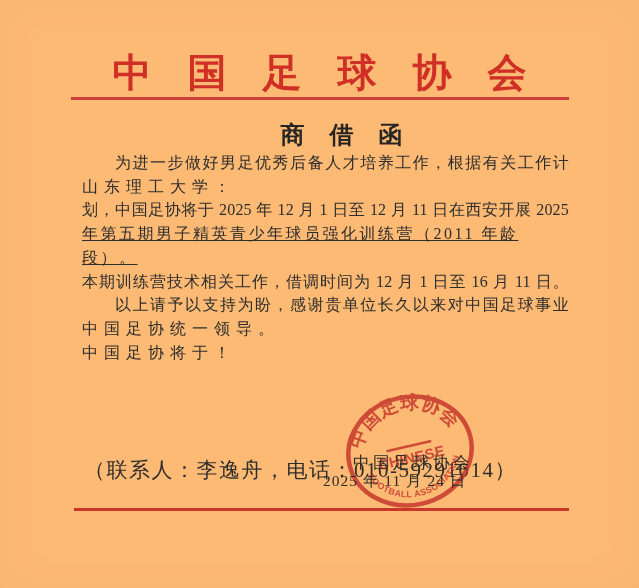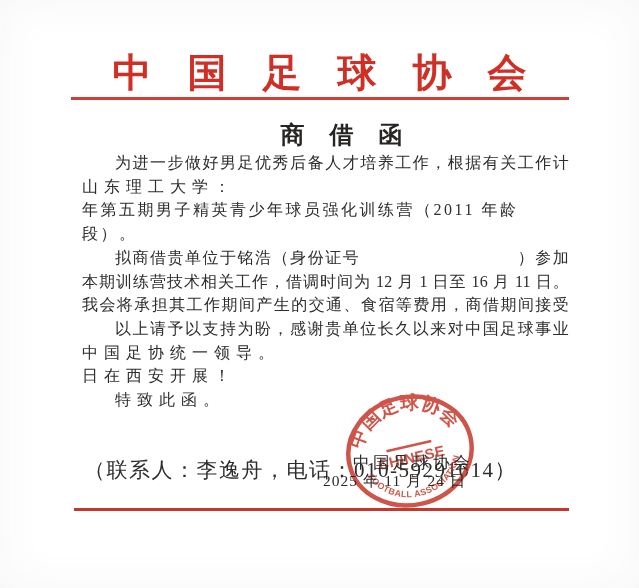--- a/index.html
+++ b/index.html
@@ -1,20 +1,20 @@
 <!DOCTYPE html>
 <html><head>
 <meta charset="utf-8">
 <style>
   html,body{margin:0;padding:0;background:#e9e9e9;}
   .page{
     position:relative;
     width:639px;height:588px;
     margin:0 auto;
-    background:#ffffff;
+    background:#fdba74;
     box-shadow:inset 0 0 45px rgba(90,85,80,0.05);
     overflow:hidden;
     font-family:"Liberation Serif","DejaVu Serif",serif;
     color:#2e2d2c;
   }
   .org-name{
     position:absolute;top:46px;left:0;right:0;
     text-align:center;
     font-size:39px;font-weight:bold;
     color:#cf2f25;
@@ -34,21 +34,21 @@
     margin-left:44px;
   }
   .body-text{
     position:absolute;top:151px;left:82px;width:487px;
     font-size:16px;line-height:23.7px;
   }
   .line{white-space:normal;}
   .indent{text-indent:33px;}
   .just{text-align:justify;text-align-last:justify;letter-spacing:0.2px;}
   .sp{letter-spacing:6px;}
-  .sp2{letter-spacing:2.5px;}
+  .sp2{letter-spacing:2.5px;text-decoration:underline;}
   .signature{
     position:absolute;top:452px;left:353px;
     font-size:16.5px;letter-spacing:3.5px;color:#2b2a28;
     white-space:nowrap;z-index:3;
   }
   .date{
     position:absolute;top:471px;left:323px;
     font-size:15.5px;letter-spacing:1px;color:#2b2a28;
     white-space:nowrap;z-index:3;
   }
@@ -78,28 +78,26 @@
 
   <div class="org-name">中国足球协会</div>
 
   <div class="red-rule-top"></div>
 
   <div class="doc-title">商借函</div>
 
   <div class="body-text">
     <div class="line indent just">为进一步做好男足优秀后备人才培养工作，根据有关工作计</div>
     <div class="line sp">山东理工大学：</div>
+    <div class="line just">划，中国足协将于 2025 年 12 月 1 日至 12 月 11 日在西安开展 2025</div>
     <div class="line sp2">年第五期男子精英青少年球员强化训练营（2011 年龄段）。</div>
-    <div class="line indent just">拟商借贵单位于铭浩（身份证号　　　　　　　　　）参加</div>
     <div class="line just">本期训练营技术相关工作，借调时间为 12 月 1 日至 16 月 11 日。</div>
-    <div class="line just">我会将承担其工作期间产生的交通、食宿等费用，商借期间接受</div>
     <div class="line indent just">以上请予以支持为盼，感谢贵单位长久以来对中国足球事业</div>
     <div class="line sp">中国足协统一领导。</div>
-    <div class="line sp">日在西安开展！</div>
-    <div class="line indent sp">特致此函。</div>
+    <div class="line sp">中国足协将于！</div>
   </div>
 
   <div class="signature">中国足球协会</div>
   <div class="date">2025 年 11 月 24 日</div>
 
   <div class="seal">
     <svg viewBox="0 0 140 122" xmlns="http://www.w3.org/2000/svg">
       <defs>
         <path id="arcTop" d="M 24.9 46.6 A 48 42 0 0 1 115.1 46.6" fill="none"></path>
         <path id="arcBottom" d="M 23 76.7 A 50 46 0 0 0 117 76.7" fill="none"></path>

